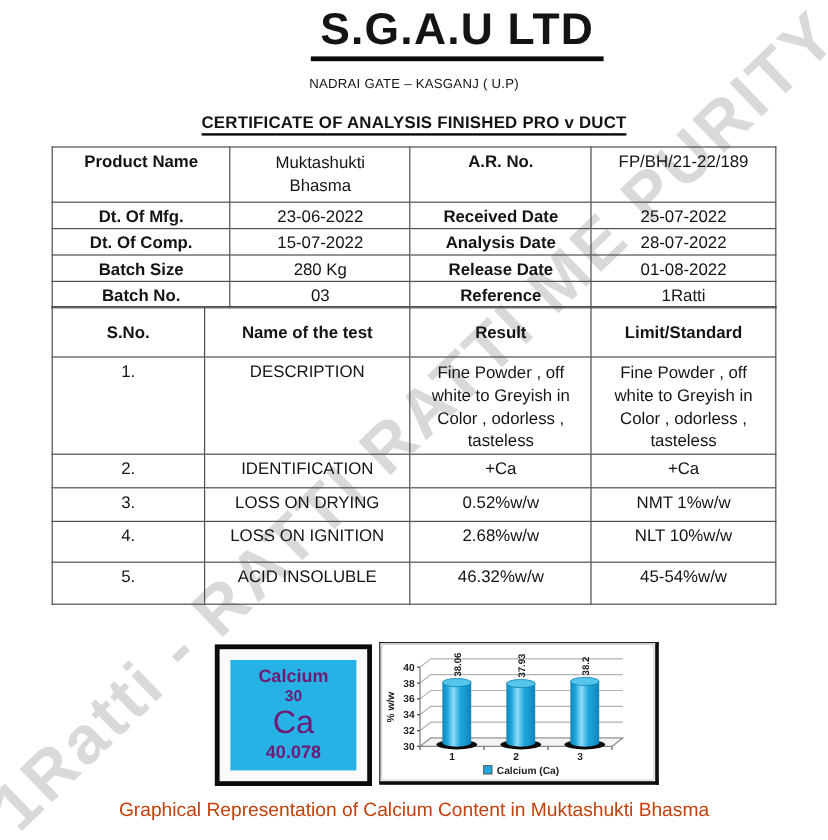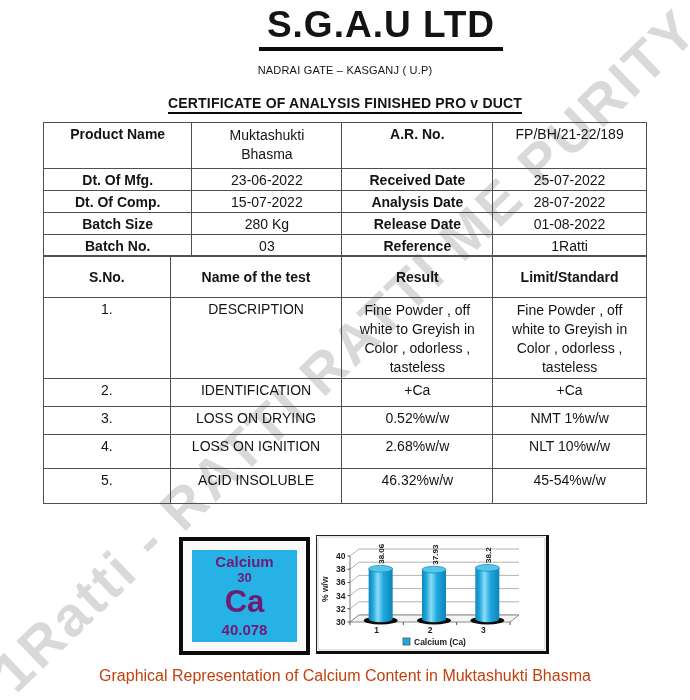--- a/index.html
+++ b/index.html
@@ -30,21 +30,21 @@
   .t2{margin-top:-1.8px;}
   .vt{vertical-align:top;padding-top:3px;}
   
   .elementcard{position:absolute;left:179px;top:537px;width:123px;height:110px;
         border:4px solid #0b0b0b;background:#fafafa;}
   .elementtile{position:absolute;left:9px;top:9px;right:9px;bottom:9px;
         display:flex;flex-direction:column;align-items:center;justify-content:center;
         color:#701a75;}
   .el-name{font-size:15px;font-weight:700;line-height:1.15;}
   .el-num{font-size:13px;font-weight:700;line-height:1.25;}
-  .el-sym{font-size:31px;font-weight:700;line-height:1.05;}
+  .el-sym{font-size:27px;font-weight:400;line-height:1.05;}
   .el-mass{font-size:15px;font-weight:700;line-height:1.3;margin-top:1px;}
   
   .chartcard{position:absolute;left:316px;top:535px;width:229px;height:115px;background:#fff;
         border:1.5px solid #222;border-right:3.5px solid #0d0d0d;border-bottom:3px solid #0d0d0d;}
   .chartcard svg{display:block;}
   svg text{font-family:"Liberation Sans",sans-serif;fill:#1a1a1a;}
   
   .caption{position:absolute;top:667px;left:0;width:100%;text-align:center;
         font-size:16px;color:#c2410c;}
 </style>

